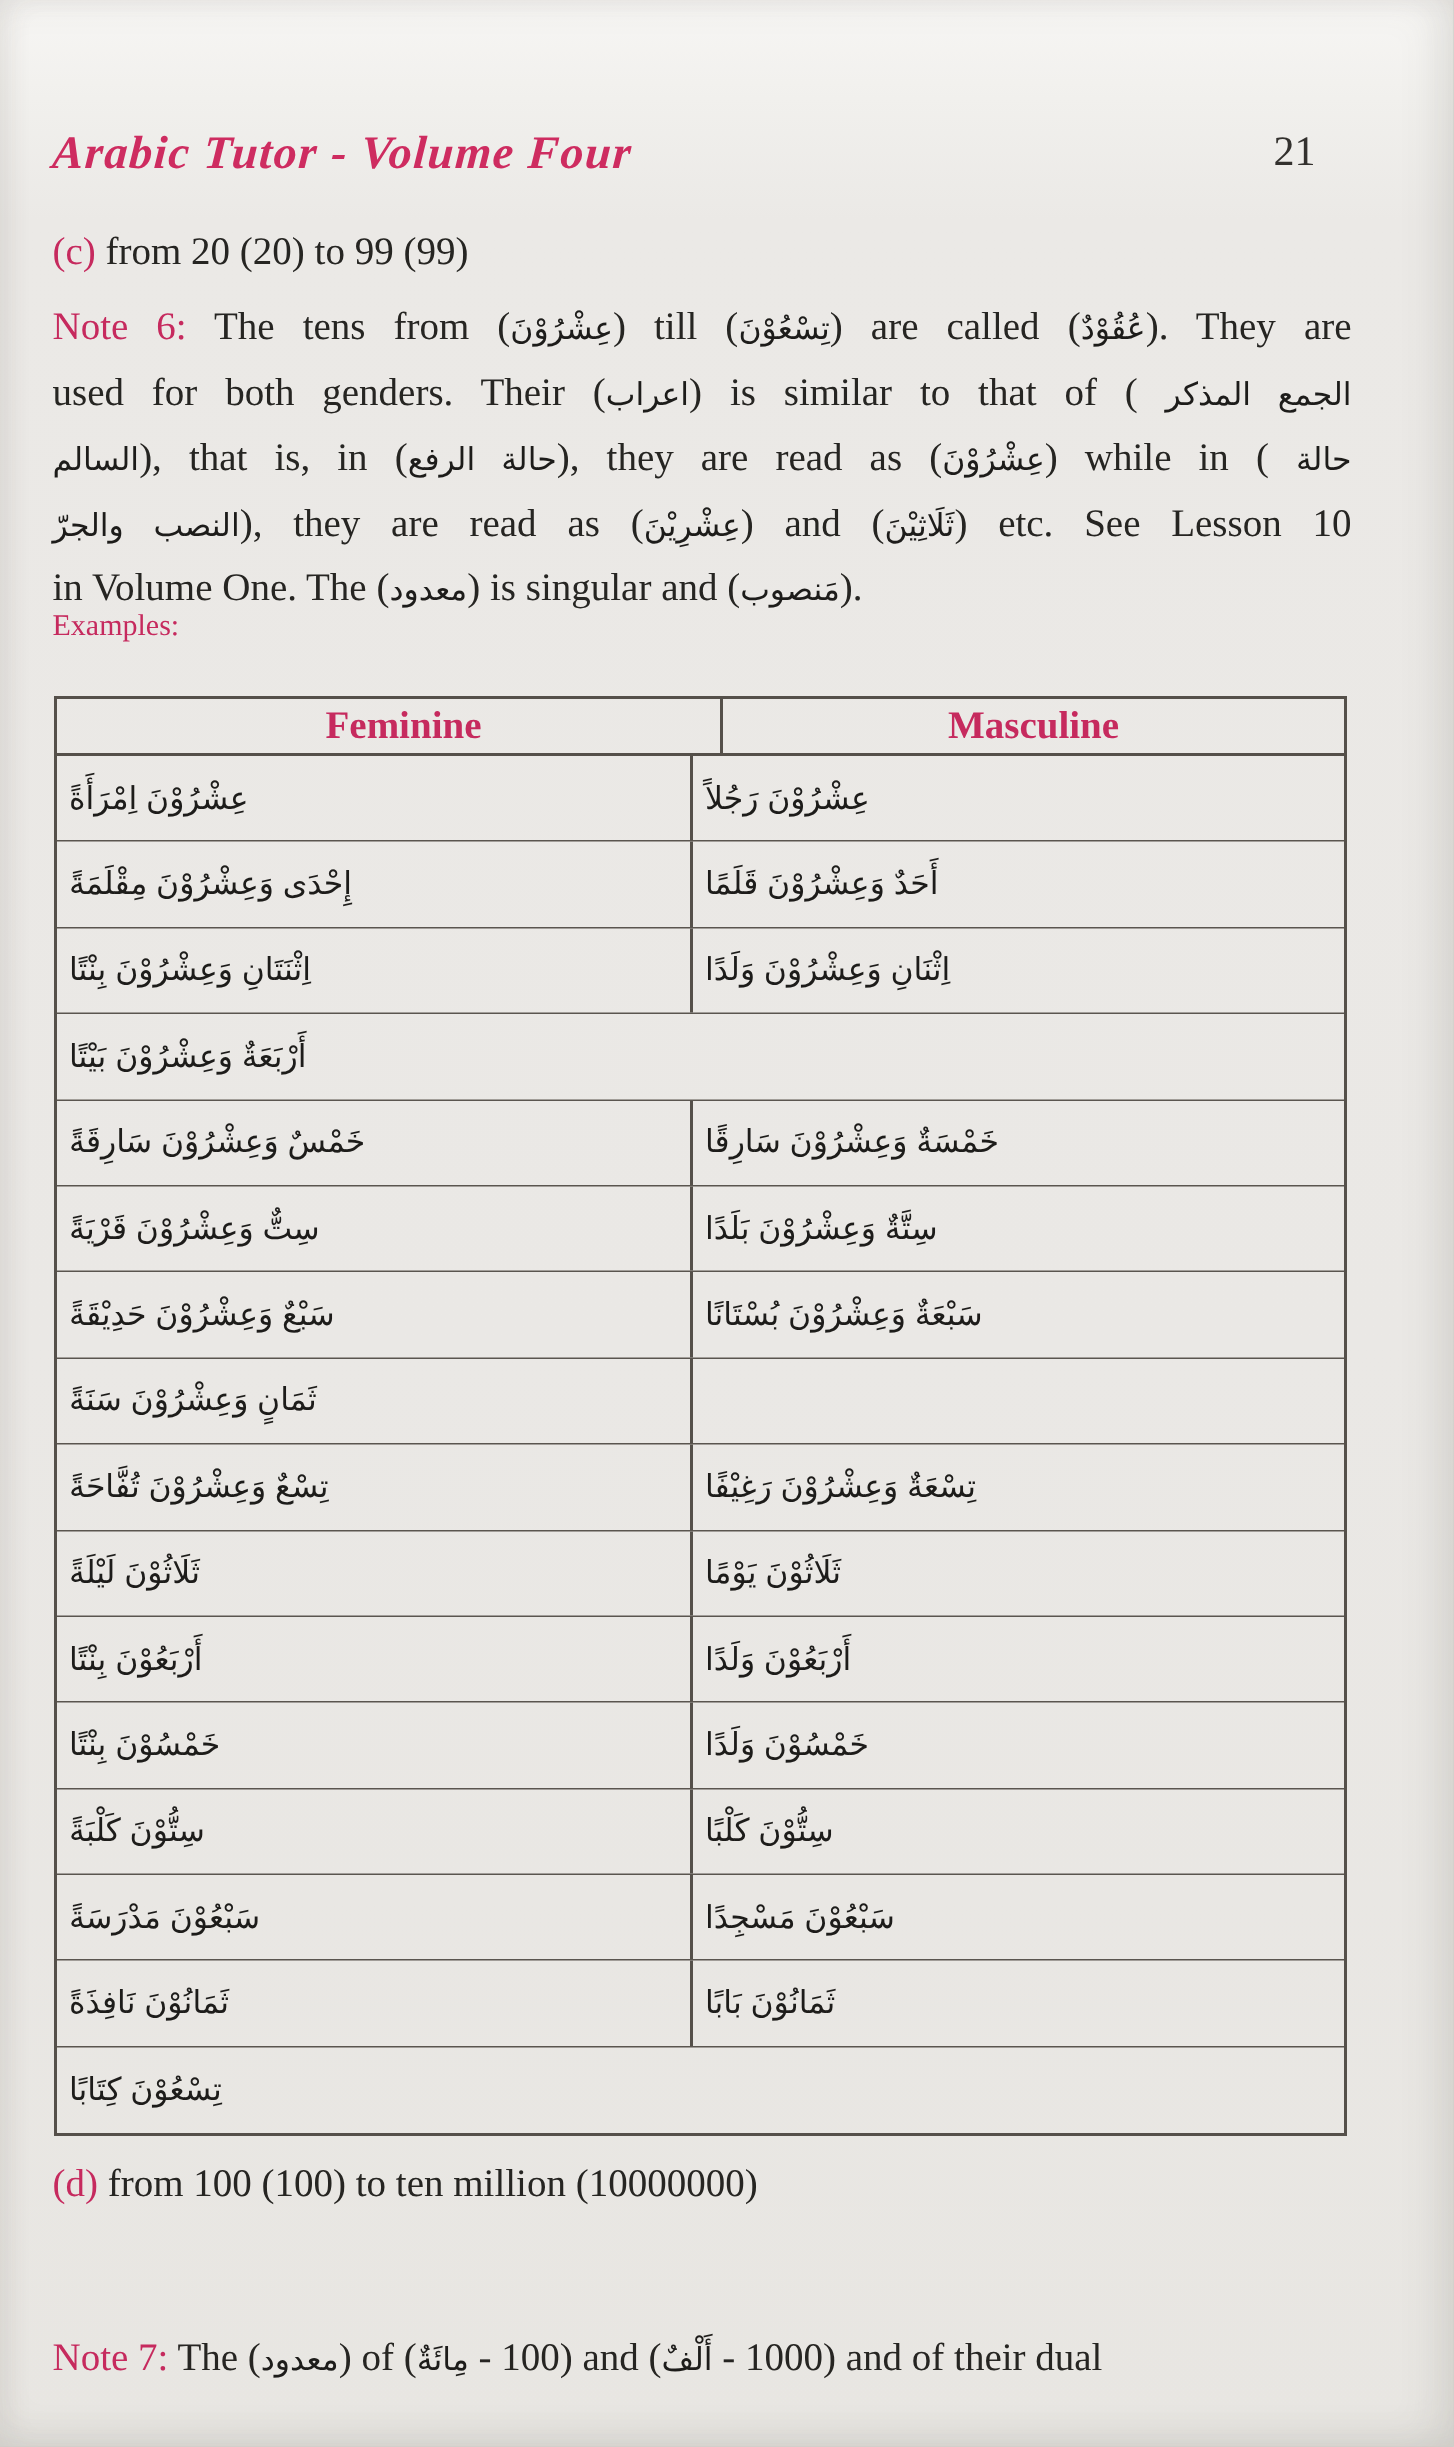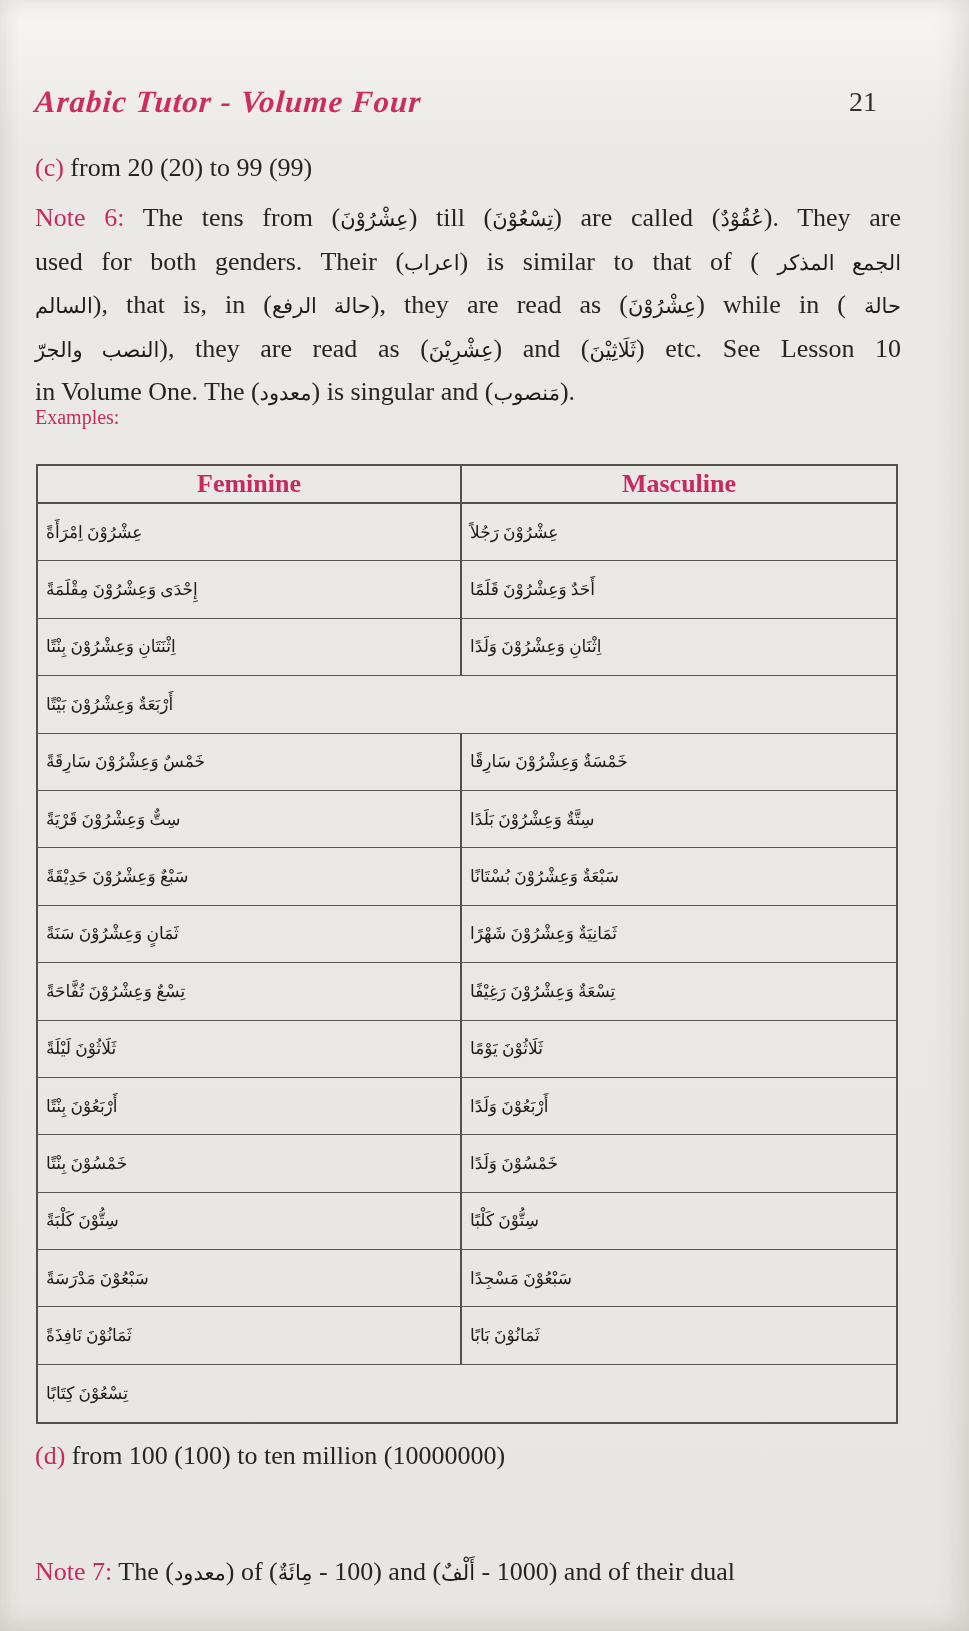--- a/index.html
+++ b/index.html
@@ -37,46 +37,46 @@
     font-size:26px;
   }
   .para .line{height:43.5px;line-height:43.5px;}
   .fill{text-align:justify;text-align-last:justify;-moz-text-align-last:justify;}
   .accent{color:#c62a5e;}
   .examples-label{
     position:absolute;left:35px;top:406px;
     font-size:20px;color:#c62a5e;
   }
   .ar{
-    font-family:Liberation Serif, serif;
+    font-family:Liberation Sans, sans-serif;
     font-size:21px;
     color:#1d1c1a;
   }
   
   .xtable{
     position:absolute;left:36px;top:464px;width:862px;
     border:2px solid #55504a;
     box-sizing:border-box;
   }
-  .thead{display:flex;height:38px;border-bottom:2px solid #55504a;box-sizing:border-box;}
+  .thead{display:flex;height:38px;border-bottom:2px solid #55504a;box-sizing:border-box;padding-left:20px;}
   .th{
     display:flex;align-items:center;justify-content:center;
     font-weight:700;font-size:26px;color:#c62a5e;
     box-sizing:border-box;
   }
   .th-fem{width:424px;border-right:2px solid #55504a;}
   .th-masc{flex:1;}
   .tr{display:flex;height:57.4px;border-bottom:1.6px solid #5a554f;box-sizing:border-box;}
   .tr:last-child{border-bottom:none;}
   .td{
     display:flex;align-items:center;justify-content:flex-end;
     direction:rtl;text-align:right;
     box-sizing:border-box;
   }
-  .td .ar{font-size:17px;line-height:1;}
+  .td .ar{font-size:21px;line-height:1;}
   .td-fem{width:424px;border-right:2px solid #55504a;padding-left:8px;padding-right:22px;}
   .td-masc{flex:1;padding-left:8px;padding-right:24px;justify-content:flex-end;}
 </style>
 </head>
 <body>
 
 <div class="page">
 
   <div class="book-title">Arabic Tutor  - Volume Four</div>
   <div class="page-number">21</div>
@@ -149,23 +149,20 @@
             <span class="ar" dir="rtl">سَبْعٌ وَعِشْرُوْنَ حَدِيْقَةً</span>
           </div>
           <div class="td td-masc">
             <span class="ar" dir="rtl">سَبْعَةٌ وَعِشْرُوْنَ بُسْتَانًا</span>
           </div>
         </div>
         <div class="tr">
           <div class="td td-fem">
             <span class="ar" dir="rtl">ثَمَانٍ وَعِشْرُوْنَ سَنَةً</span>
           </div>
-          <div class="td td-masc">
-            <span class="ar" dir="rtl">ثَمَانِيَةٌ وَعِشْرُوْنَ شَهْرًا</span>
-          </div>
         </div>
         <div class="tr">
           <div class="td td-fem">
             <span class="ar" dir="rtl">تِسْعٌ وَعِشْرُوْنَ تُفَّاحَةً</span>
           </div>
           <div class="td td-masc">
             <span class="ar" dir="rtl">تِسْعَةٌ وَعِشْرُوْنَ رَغِيْفًا</span>
           </div>
         </div>
         <div class="tr">

